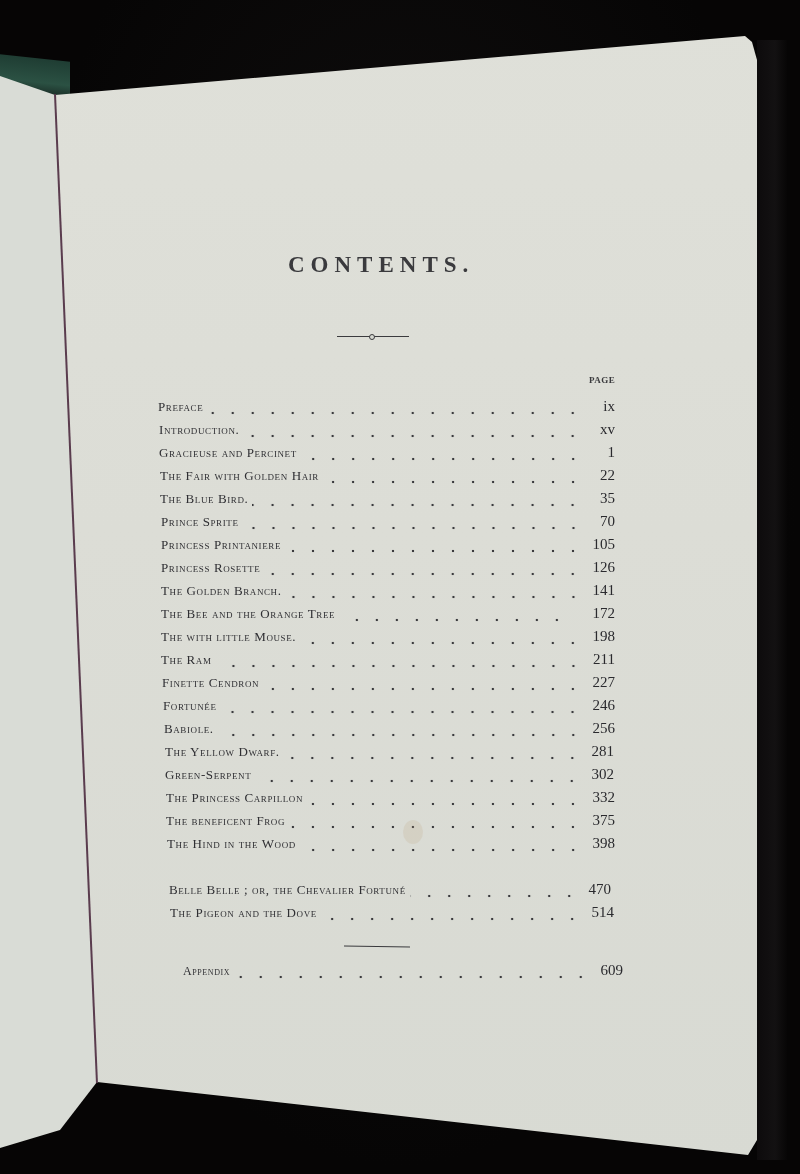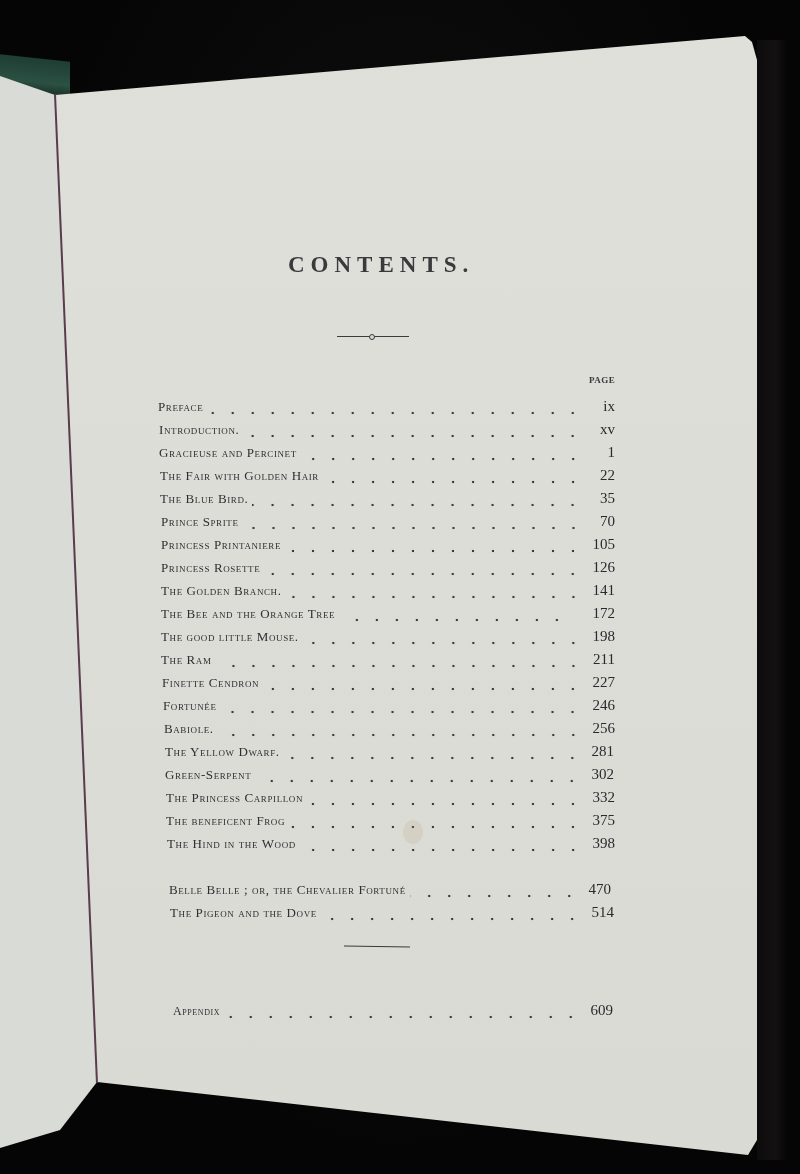--- a/index.html
+++ b/index.html
@@ -222,21 +222,21 @@
       <span class="toc-title">The Golden Branch.</span>
       <span class="toc-leader"></span>
       <span class="toc-page">141</span>
     </div>
     <div class="toc-row" style="top:605px; left:161px; width:454px;gap:16px;">
       <span class="toc-title">The Bee and the Orange Tree</span>
       <span class="toc-leader"></span>
       <span class="toc-page">172</span>
     </div>
     <div class="toc-row" style="top:628px; left:161px; width:454px;">
-      <span class="toc-title">The good little Mouse.</span>
+      <span class="toc-title">The with little Mouse.</span>
       <span class="toc-leader"></span>
       <span class="toc-page">198</span>
     </div>
     <div class="toc-row" style="top:651px; left:161px; width:454px;">
       <span class="toc-title">The Ram</span>
       <span class="toc-leader"></span>
       <span class="toc-page">211</span>
     </div>
     <div class="toc-row" style="top:674px; left:162px; width:453px;">
       <span class="toc-title">Finette Cendron</span>
@@ -284,21 +284,21 @@
       <span class="toc-page">470</span>
     </div>
     <div class="toc-row" style="top:904px; left:170px; width:444px;">
       <span class="toc-title">The Pigeon and the Dove</span>
       <span class="toc-leader"></span>
       <span class="toc-page">514</span>
     </div>
 
     <div class="section-rule"></div>
 
-    <div class="toc-row" style="top:962px; left:173px; width:440px;margin-top:40px;">
+    <div class="toc-row" style="top:962px; left:183px; width:440px;">
       <span class="toc-title" style="font-size:12px;">Appendix</span>
       <span class="toc-leader"></span>
       <span class="toc-page">609</span>
     </div>
 
     <div class="stain"></div>
   </div>
 </div>
 
 </body></html>

